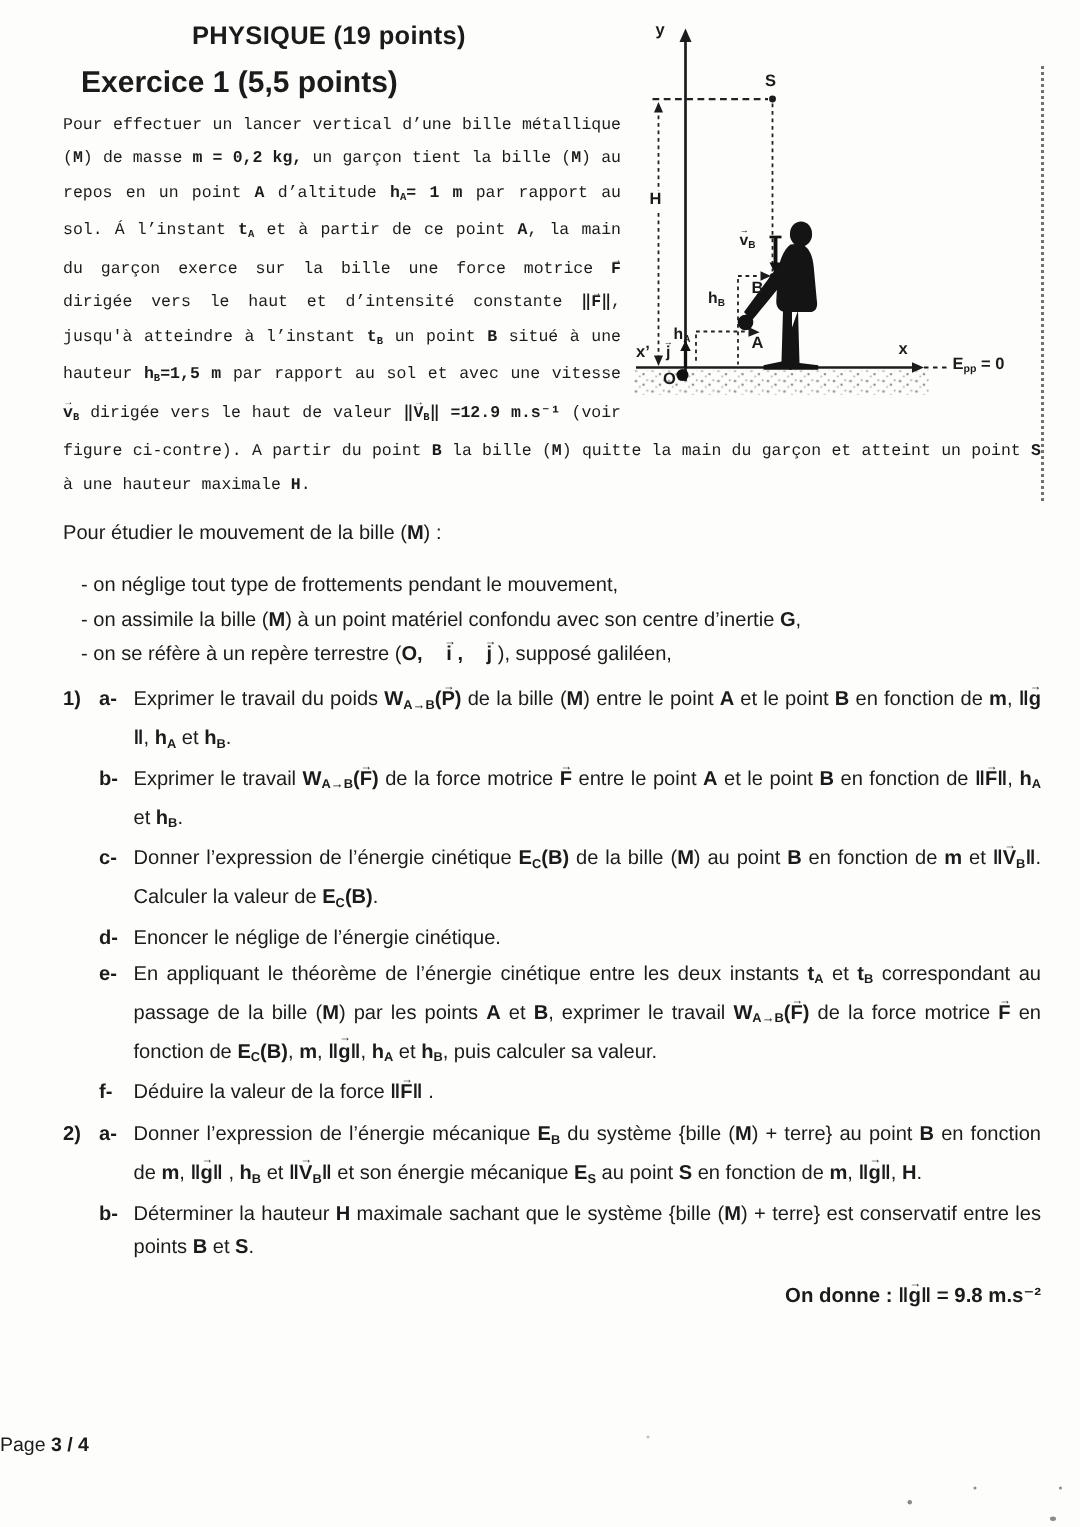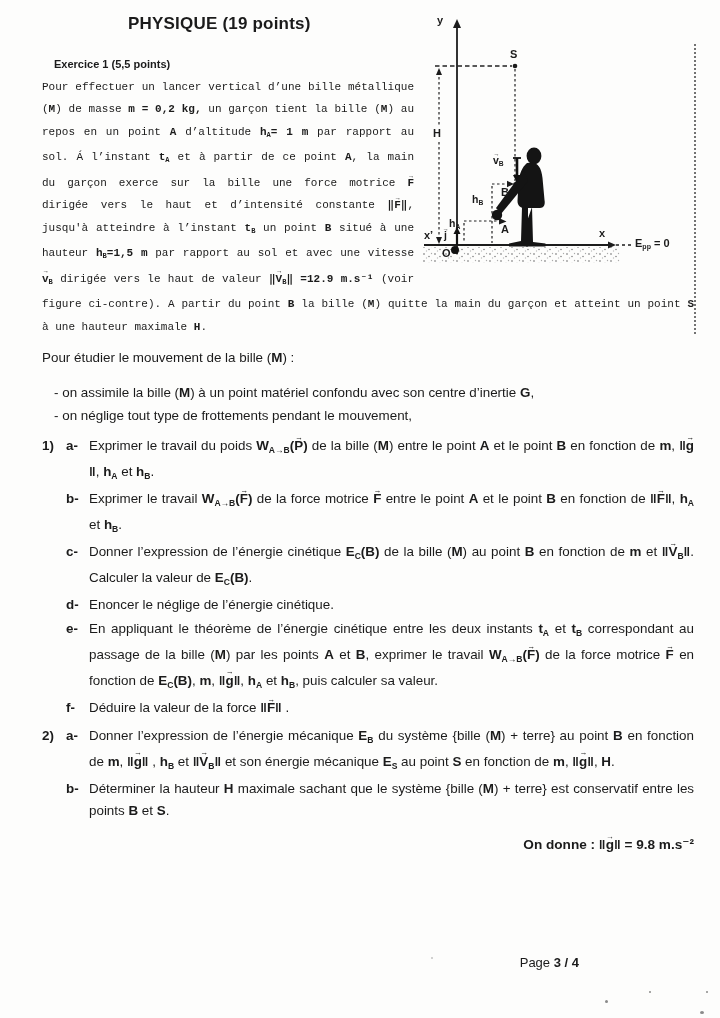--- a/index.html
+++ b/index.html
@@ -3,35 +3,35 @@
 <meta charset="utf-8">
 <style>
   html,body{margin:0;padding:0;}
   body{
     width:720px;height:1018px;position:relative;overflow:hidden;
     background:#fdfdfc;color:#1b1b1b;
     font-family:"Liberation Sans","DejaVu Sans",sans-serif;
   }
   .page{padding:14px 26px 0 42px;}
   h1.title{font-size:17px;margin:0 0 0 86px;letter-spacing:.2px;}
-  h2.exo{font-size:11px;margin:24px 0 0 12px;}
+  h2.exo{font-size:20px;margin:10px 0 0 12px;}
   p{margin:0;}
   .intro{margin-top:6px;font-size:11px;line-height:22.4px;text-align:justify;font-family:Liberation Mono, monospace;}
   .study{margin-top:8px;font-size:13.4px;line-height:23px;}
   ul.assume{list-style:none;margin:12px 0 6px 0;padding:0;font-size:13.4px;line-height:23px;}
   ul.assume li{text-indent:12px;text-align:justify;}
   .questions{margin-top:8px;font-size:13.4px;line-height:22px;}
   .q{display:flex;margin:2px 0;}
   .q-num{width:24px;flex:none;font-weight:bold;}
   .q-sub{margin-left:24px;}
   .q2{margin-top:6px;}
   .q-letter{width:23px;flex:none;font-weight:bold;}
   .q-text{flex:1;text-align:justify;}
   .given{margin-top:14px;text-align:right;font-size:13.6px;}
-  .footer{position:absolute;top:955px;left:0;width:579px;text-align:right;font-size:13px;}
+  .footer{position:absolute;top:955px;left:0;width:579px;text-align:left;font-size:13px;}
   sub{font-size:.64em;vertical-align:-0.3em;font-weight:inherit;}
   b{font-weight:bold;}
   .vec{position:relative;display:inline-block;line-height:1;}
   .vec::after{
     content:var(--vec-arrow,"");position:absolute;left:55%;top:-0.68em;
     transform:translateX(-50%);font-size:.58em;font-weight:inherit;
   }
   
   .fig{position:relative;float:right;width:272px;height:252px;margin:0 0 4px 8px;}
   .fig svg{position:absolute;left:0;top:0;}
@@ -128,22 +128,23 @@
   </div>
 
   <h1 class="title">PHYSIQUE (19 points)</h1>
   <h2 class="exo">Exercice 1 (5,5 points)</h2>
 
   <p class="intro">Pour effectuer un lancer vertical d’une bille métallique (<b>M</b>) de masse <b>m = 0,2 kg,</b> un garçon tient la bille (<b>M</b>) au repos en un point <b>A</b> d’altitude <b>h<sub>A</sub>= 1 m</b> par rapport au sol. Á l’instant <b>t<sub>A</sub></b> et à partir de ce point <b>A</b>, la main du garçon exerce sur la bille une force motrice <b><span class="vec">F</span></b> dirigée vers le haut et d’intensité constante <b>‖<span class="vec">F</span>‖</b>, jusqu'à atteindre à l’instant <b>t<sub>B</sub></b> un point <b>B</b> situé à une hauteur <b>h<sub>B</sub>=1,5 m</b> par rapport au sol et avec une vitesse <b><span class="vec">v</span><sub>B</sub></b> dirigée vers le  haut de valeur <b>‖<span class="vec">V</span><sub>B</sub>‖ =12.9 m.s⁻¹</b> (voir figure ci-contre). A partir du point <b>B</b> la bille (<b>M</b>) quitte la main du garçon et atteint un point <b>S</b> à une hauteur maximale <b>H</b>.</p>
 
   <p class="study">Pour étudier le mouvement de la bille (<b>M</b>) :</p>
 
   <ul class="assume">
+    <li>- on néglige tout type de frottements pendant le mouvement,</li>
     <li>- on assimile la bille (<b>M</b>) à un point matériel confondu avec son centre d’inertie <b>G</b>,</li>
-    <li>- on néglige tout type de frottements pendant le mouvement,</li>
+    <li>- on se réfère à un repère terrestre (<b>O, <span class="vec">i</span> , <span class="vec">j</span></b> ), supposé galiléen,</li>
   </ul>
 
   <div class="questions">
     <div class="q">
       <span class="q-num">1)</span>
       <span class="q-letter">a-</span>
       <span class="q-text">Exprimer le travail du poids <b>W<sub>A→B</sub>(<span class="vec">P</span>)</b> de la bille (<b>M</b>) entre le point <b>A</b> et le point <b>B</b> en fonction de <b>m</b>, <b>‖<span class="vec">g</span>‖</b>, <b>h<sub>A</sub></b> et <b>h<sub>B</sub></b>.</span>
     </div>
     <div class="q q-sub">
       <span class="q-letter">b-</span>

